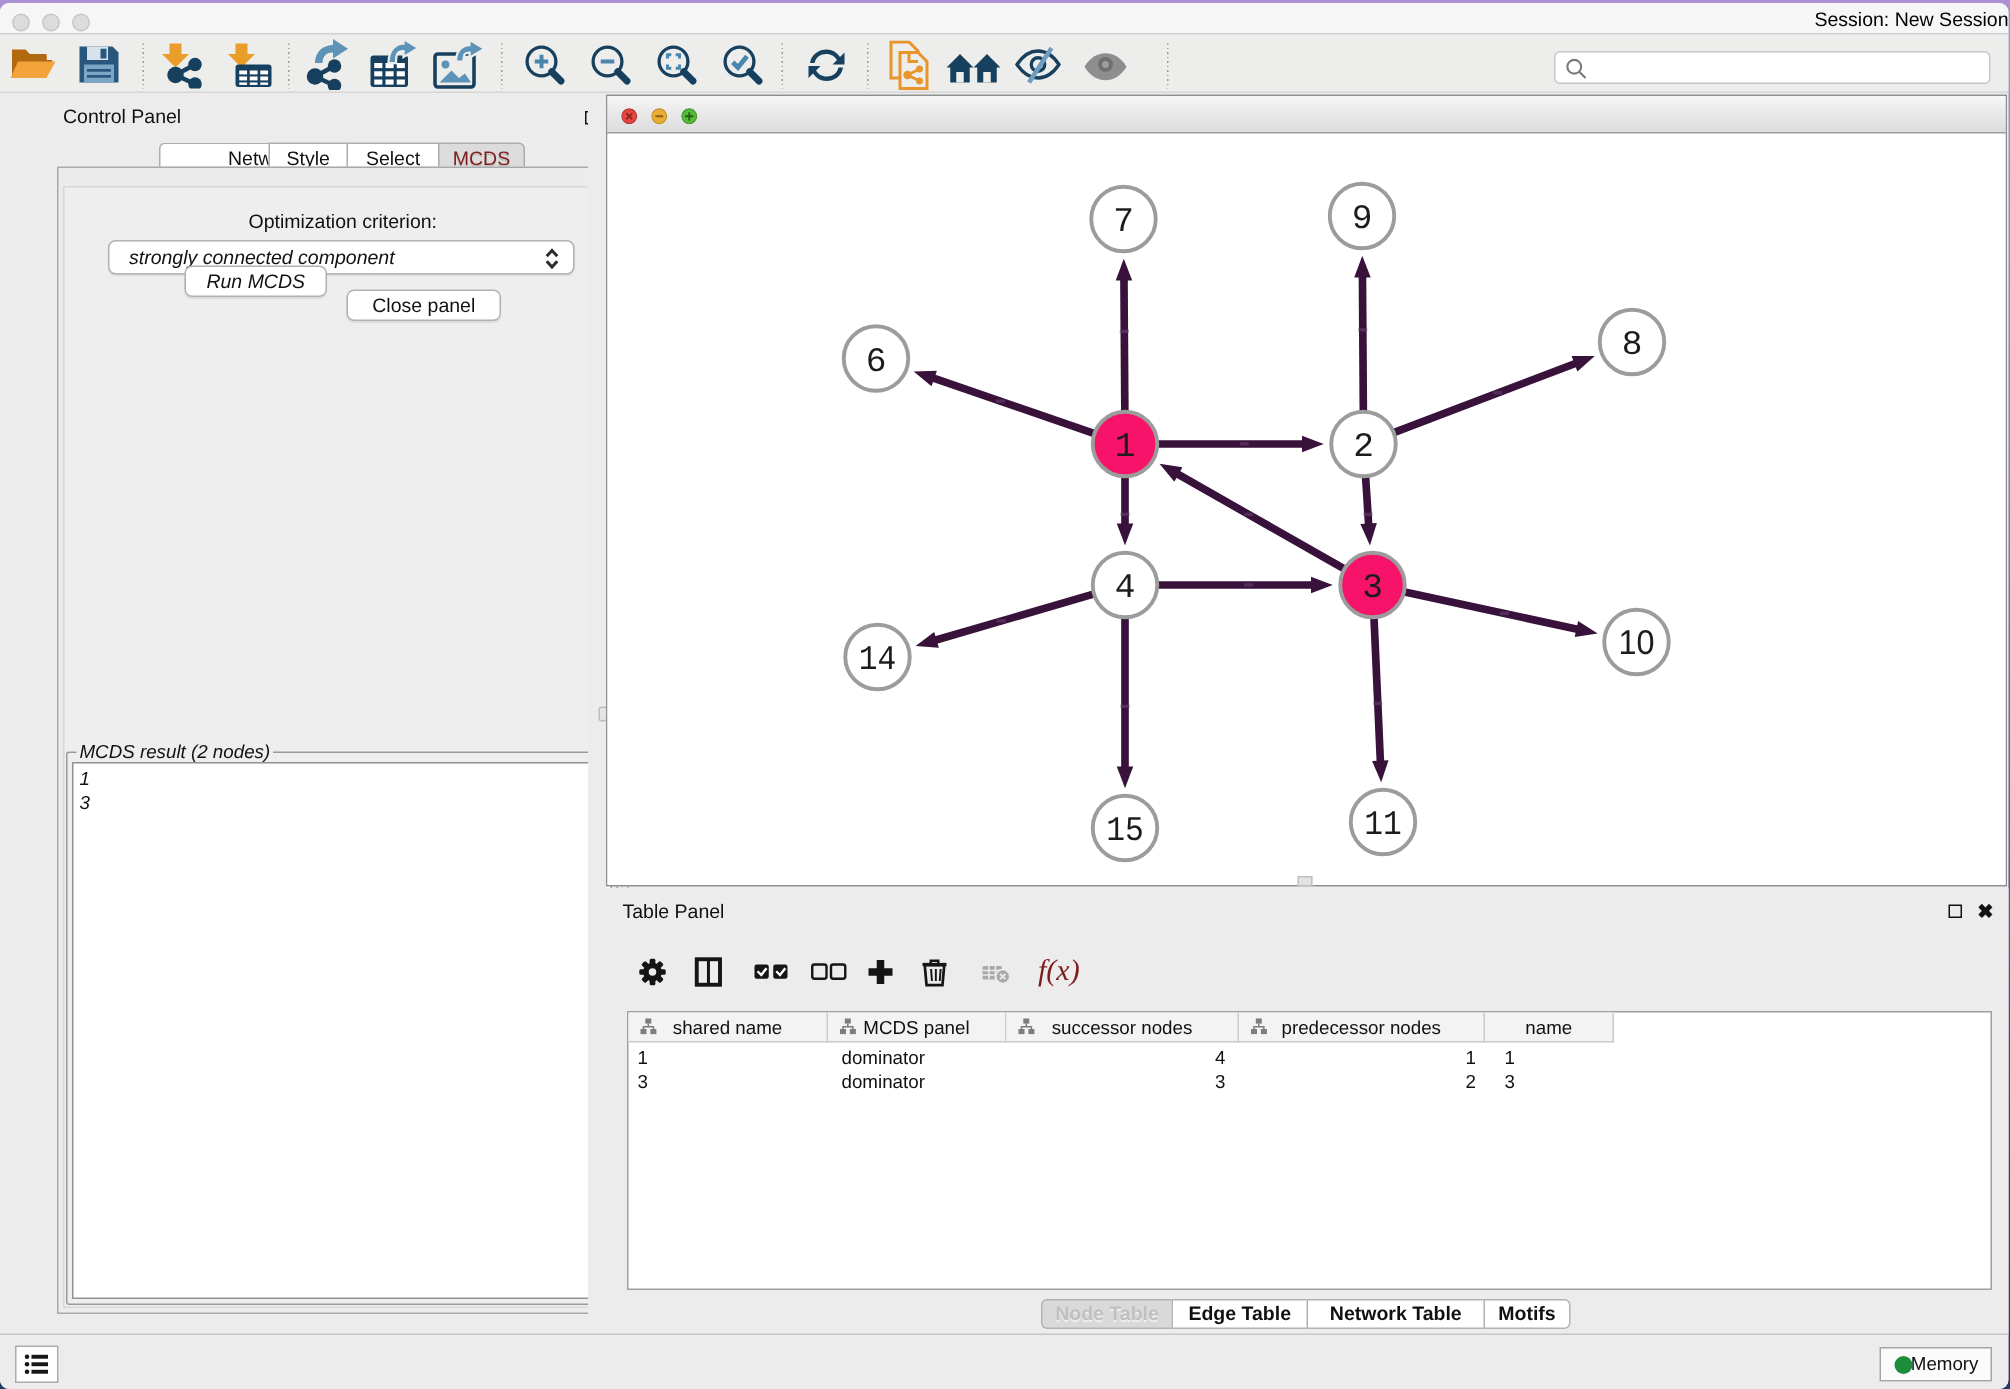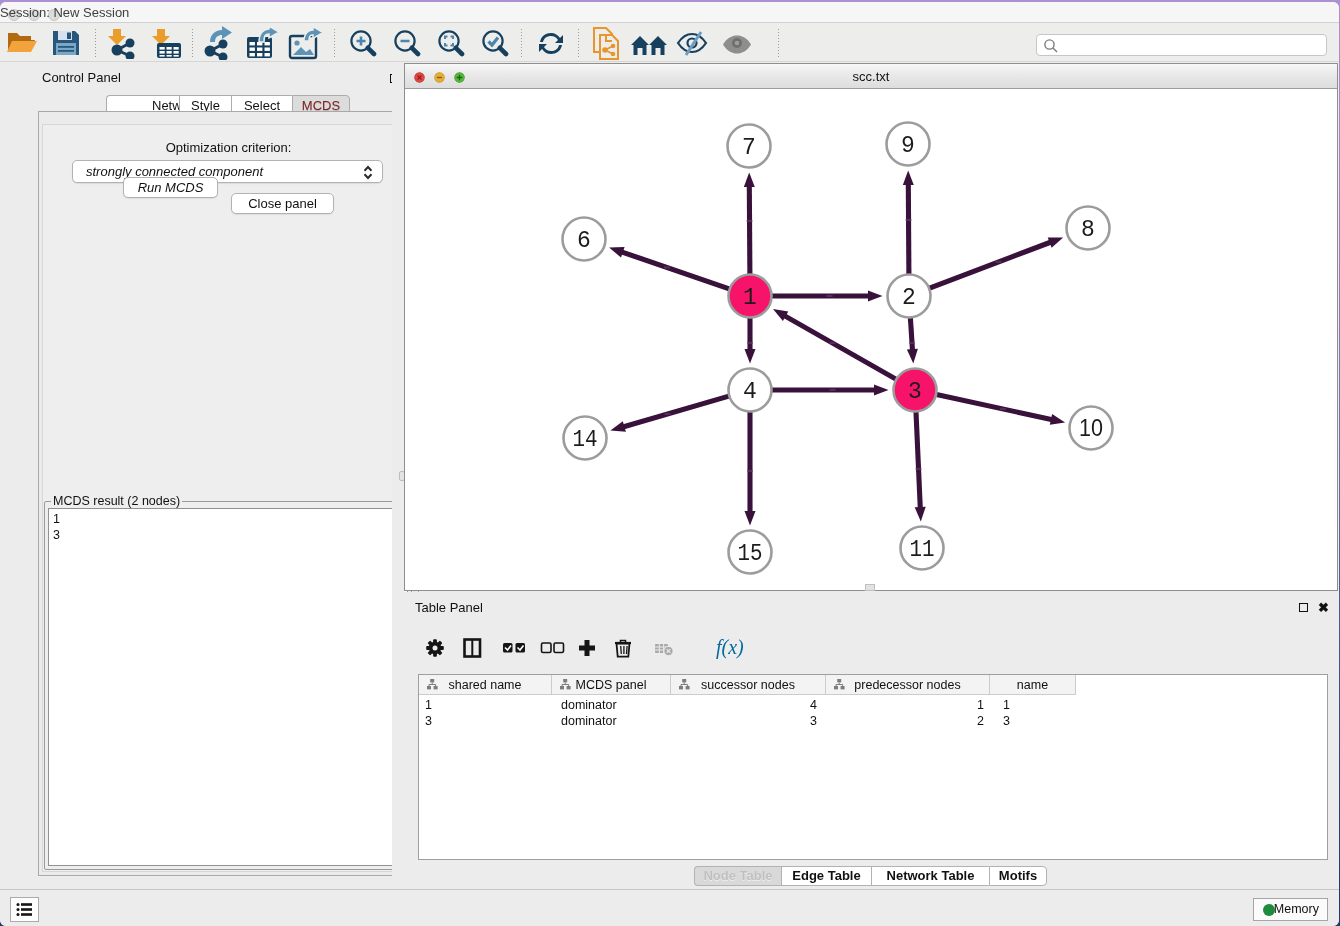--- a/index.html
+++ b/index.html
@@ -8,21 +8,21 @@
  font-family:"Liberation Sans",sans-serif;}
 *{box-sizing:border-box;-webkit-font-smoothing:antialiased;}
 #win{position:absolute;left:0;top:2px;width:1339px;height:924px;border-radius:6px;
  background:#ececec;overflow:hidden;}
 
 #titlebar{position:absolute;left:0;top:0;width:100%;height:21px;background:#f6f6f6;
  border-bottom:1px solid #d1d1d1;}
 .tl{position:absolute;top:7px;width:12px;height:12px;border-radius:50%;
  background:#dcdcdc;border:1px solid #c6c6c6;}
 #titlebar .t1{left:8px}#titlebar .t2{left:28px}#titlebar .t3{left:48px}
-#wtitle{position:absolute;left:0;right:0;top:3px;text-align:left;font-size:13px;color:#404040;}
+#wtitle{position:absolute;left:0;right:0;top:3px;text-align:right;font-size:13px;color:#000000;}
 
 #toolbar{position:absolute;left:0;top:22px;width:100%;height:38px;background:#ededec;border-bottom:1px solid #d6d6d6;}
 .sep{position:absolute;top:5px;height:30px;width:1px;
  background-image:repeating-linear-gradient(180deg,#9a9a9a 0 1px,transparent 1px 3px);}
 .ticon{position:absolute;}
 
 .wfloat{position:absolute;width:9px;height:9px;border:1.6px solid #111;}
 .wclose{position:absolute;font-size:13px;font-weight:bold;color:#111;line-height:9px;}
 
 #cpanel{position:absolute;left:0;top:61px;width:392px;height:826px;background:#ececec;margin-left:28px;}
@@ -39,21 +39,21 @@
  border:1px solid #d7d7d7;}
 .optlabel{position:absolute;top:15px;left:0;width:100%;text-align:center;font-size:13px;color:#111;}
 .combo{position:absolute;left:29px;top:35px;width:311px;height:23px;background:#fff;
  border:1px solid #b2b2b2;border-radius:5px;font-size:13px;color:#111;line-height:21px;
  padding-left:13px;box-shadow:0 1px 1px rgba(0,0,0,.08);font-style:italic;}
 .combo svg{position:absolute;right:7px;top:3px;}
 .btn{position:absolute;height:21px;background:#fff;border:1px solid #b2b2b2;border-radius:5px;
  font-size:13px;color:#111;text-align:center;line-height:19px;box-shadow:0 1px 1px rgba(0,0,0,.08);}
 
 #mcdsfs{position:absolute;left:1px;top:376px;width:368px;height:369px;
- border:1px solid #9a9a9a;border-radius:2px;}
+ border:1px solid #9a9a9a;border-radius:2px;font-style:italic;}
 #mcdsfs .legend{position:absolute;left:6px;top:-8px;background:#eeeeee;padding:0 2px;
  font-size:12.5px;color:#111;}
 #mcdstxt{position:absolute;left:3px;top:6px;right:3px;bottom:3px;background:#fff;
  border:1px solid #919191;font-size:12.5px;color:#111;line-height:16px;padding:2px 0 0 4px;}
 #mcdsscroll{position:absolute;right:1px;top:1px;width:13px;bottom:1px;background:#fafafa;
  border-left:1px solid #e3e3e3;}
 
 #vdivider{position:absolute;left:392px;top:61px;width:12px;height:826px;background:#ececec;}
 #vdivider .grip{position:absolute;left:7px;top:408px;width:6px;height:10px;background:#e4e4e4;
  border:1px solid #bdbdbd;border-radius:2px;}
@@ -286,21 +286,20 @@
           <path d="M3.8 3.8 L8.2 8.2 M8.2 3.8 L3.8 8.2" stroke="#7e201e" stroke-width="1.2"></path>
         </svg>
   <svg class="mac" style="left:29px" width="12" height="12" viewBox="0 0 12 12">
           <circle cx="6" cy="6" r="5.4" fill="#e9ad33" stroke="#c28f2c" stroke-width="0.8"></circle>
           <path d="M3.2 6 H8.8" stroke="#8f5f16" stroke-width="1.4"></path>
         </svg>
   <svg class="mac" style="left:49px" width="12" height="12" viewBox="0 0 12 12">
           <circle cx="6" cy="6" r="5.4" fill="#53bb39" stroke="#44962e" stroke-width="0.8"></circle>
           <path d="M6 3 V9 M3 6 H9" stroke="#2a5c14" stroke-width="1.4"></path>
         </svg>
-  <div class="txt">scc.txt</div>
  </div>
  <div id="netcanvas">
   <svg width="932" height="501" viewBox="0 0 932 501">
    <line x1="344.9" y1="184.0" x2="344.3" y2="95.5" stroke="#38123b" stroke-width="5.1"></line>
    <polygon points="344.2,82.5 349.8,97.0 338.8,97.0" fill="#38123b"></polygon>
    <rect x="341.5" y="129.8" width="6" height="2.2" fill="#6b4070" opacity="0.6"></rect>
    <line x1="324.2" y1="198.9" x2="216.4" y2="161.8" stroke="#38123b" stroke-width="5.1"></line>
    <polygon points="204.1,157.6 219.6,157.1 216.0,167.5" fill="#38123b"></polygon>
    <rect x="259.0" y="176.3" width="6" height="2.2" fill="#6b4070" opacity="0.6"></rect>
    <line x1="367.0" y1="206.0" x2="464.5" y2="206.0" stroke="#38123b" stroke-width="5.1"></line>
@@ -410,21 +409,21 @@
 
   <g>
    <rect x="229" y="6" width="13" height="9" rx="1" fill="#a9a9a9"></rect>
    <g stroke="#ececec" stroke-width="1">
     <path d="M229 9 H242 M229 12 H242 M233.3 6 V15 M237.6 6 V15"></path>
    </g>
    <circle cx="242.5" cy="13" r="4.6" fill="#a9a9a9" stroke="#ececec" stroke-width="1"></circle>
    <path d="M240.7 11.2 L244.3 14.8 M244.3 11.2 L240.7 14.8" stroke="#ececec" stroke-width="1.2"></path>
   </g>
  </svg>
- <div style="position:absolute;left:288px;top:44px;font-family:'Liberation Serif',serif;font-style:italic;font-size:20px;color:#0369a1;margin-left:24px;">f(x)</div>
+ <div style="position:absolute;left:288px;top:44px;font-family:'Liberation Serif',serif;font-style:italic;font-size:20px;color:#7f1d1d;">f(x)</div>
 
  <div id="tablebox">
   <div class="thead" style="left:0;width:133px">
           <div class="lbl">shared name</div>
         </div>
   <div class="thead" style="left:133px;width:119px">
           <div class="lbl">MCDS panel</div>
         </div>
   <div class="thead" style="left:252px;width:155px">
           <div class="lbl">successor nodes</div>

